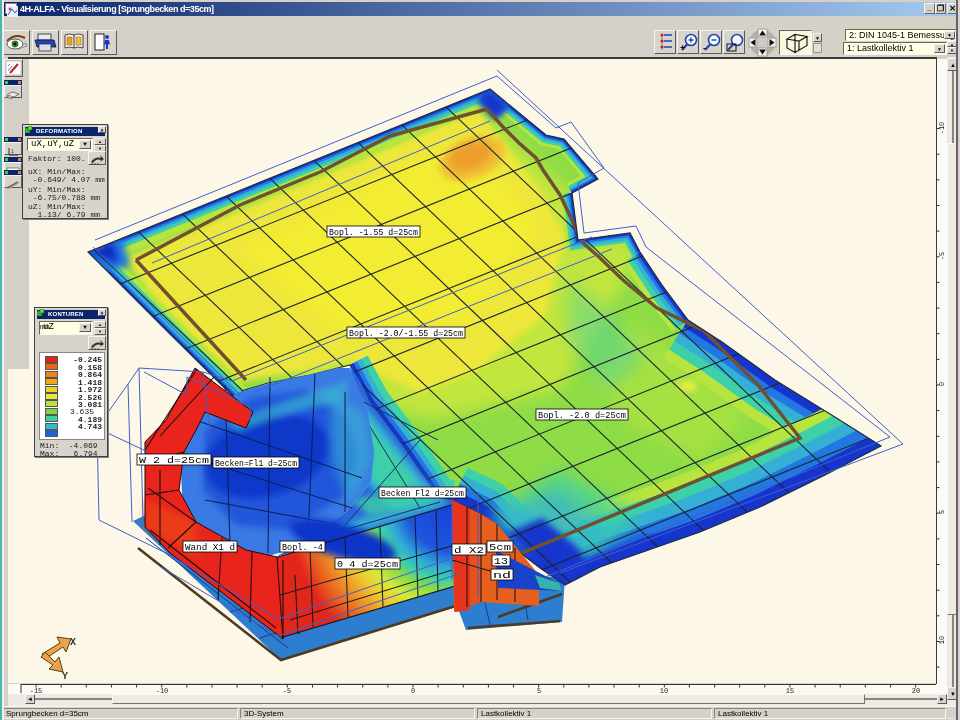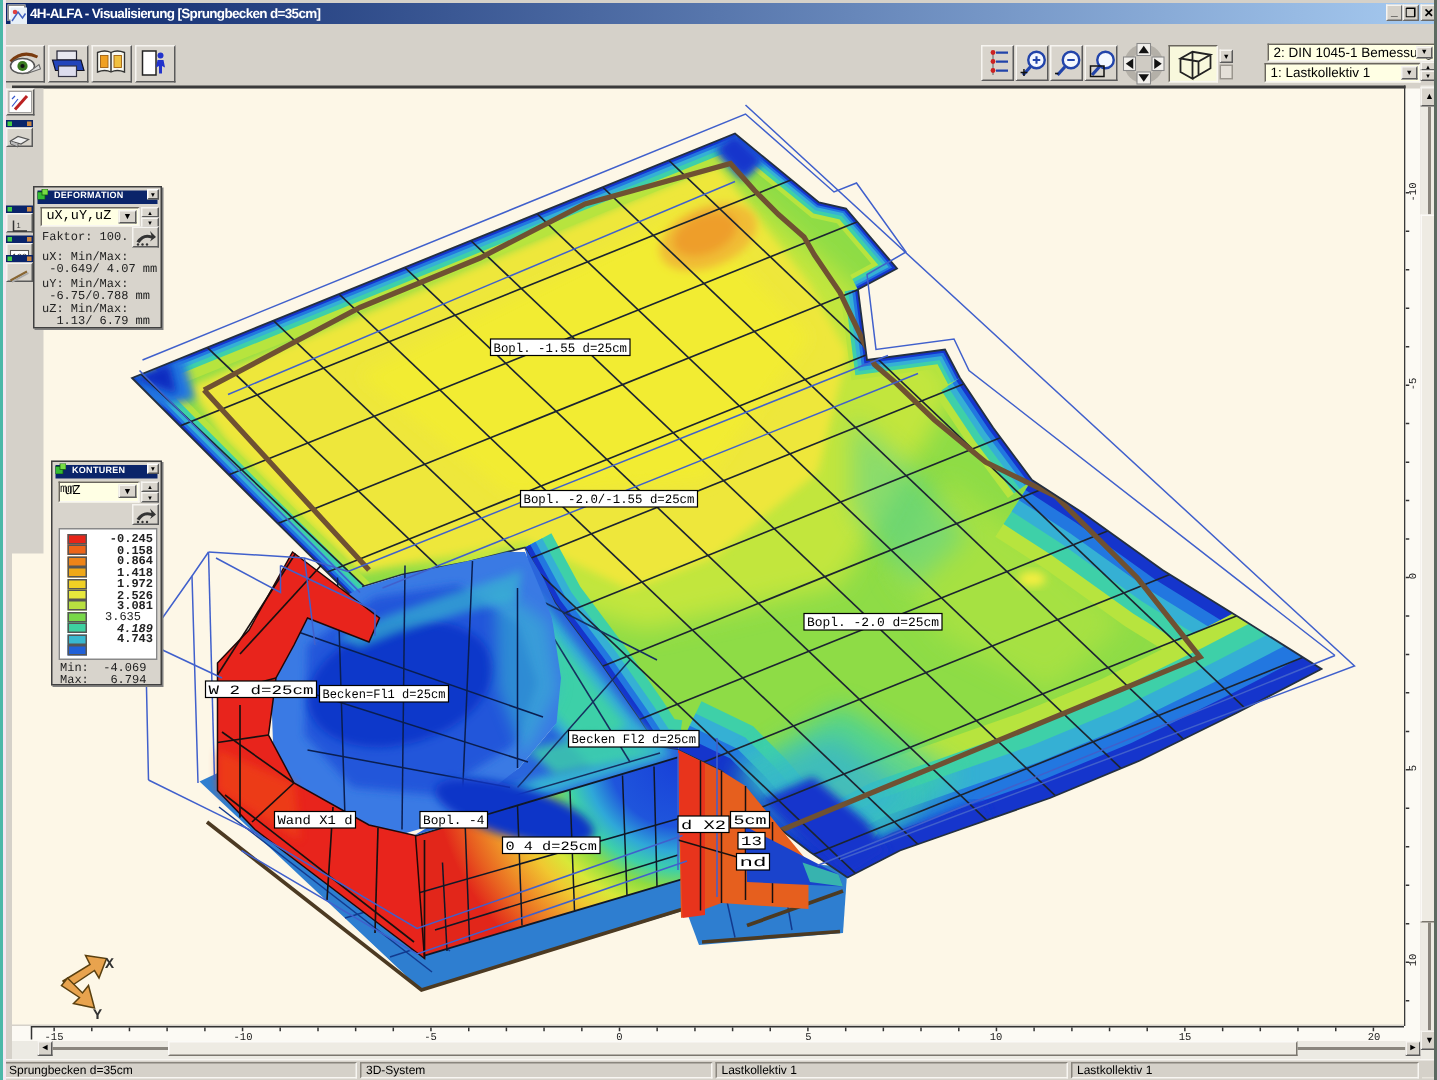--- a/index.html
+++ b/index.html
@@ -593,19 +593,19 @@
         <div style="position:absolute; left:5px; top:70px; width:13px; height:7px; background:#38b8d0; border:0.5px solid #555;"></div>
         <div style="position:absolute; left:5px; top:77px; width:13px; height:7px; background:#2060d8; border:0.5px solid #555;"></div>
         <div class="ptext" style="left:22px; top:2px; width:40px; text-align:right; font-weight:bold;">-0.245</div>
         <div class="ptext" style="left:22px; top:10px; width:40px; text-align:right; font-weight:bold;">0.158</div>
         <div class="ptext" style="left:22px; top:17px; width:40px; text-align:right; font-weight:bold;">0.864</div>
         <div class="ptext" style="left:22px; top:25px; width:40px; text-align:right; font-weight:bold;">1.418</div>
         <div class="ptext" style="left:22px; top:32px; width:40px; text-align:right; font-weight:bold;">1.972</div>
         <div class="ptext" style="left:22px; top:40px; width:40px; text-align:right; font-weight:bold;">2.526</div>
         <div class="ptext" style="left:22px; top:47px; width:40px; text-align:right; font-weight:bold;">3.081</div>
         <div class="ptext" style="left:22px; top:54px; width:40px; text-align:center; font-weight:normal;">3.635</div>
-        <div class="ptext" style="left:22px; top:62px; width:40px; text-align:right; font-weight:bold;font-style:italic;">4.189</div>
+        <div class="ptext" style="left:22px; top:62px; width:40px; text-align:right; font-weight:bold;">4.189</div>
         <div class="ptext" style="left:22px; top:69px; width:40px; text-align:right; font-weight:bold;">4.743</div>
       </div>
       <div class="ptext" style="left:5px; top:133px;">Min:  -4.069</div>
       <div class="ptext" style="left:5px; top:141px;">Max:   6.794</div>
     </div>
 </div>
 
 </body></html>

